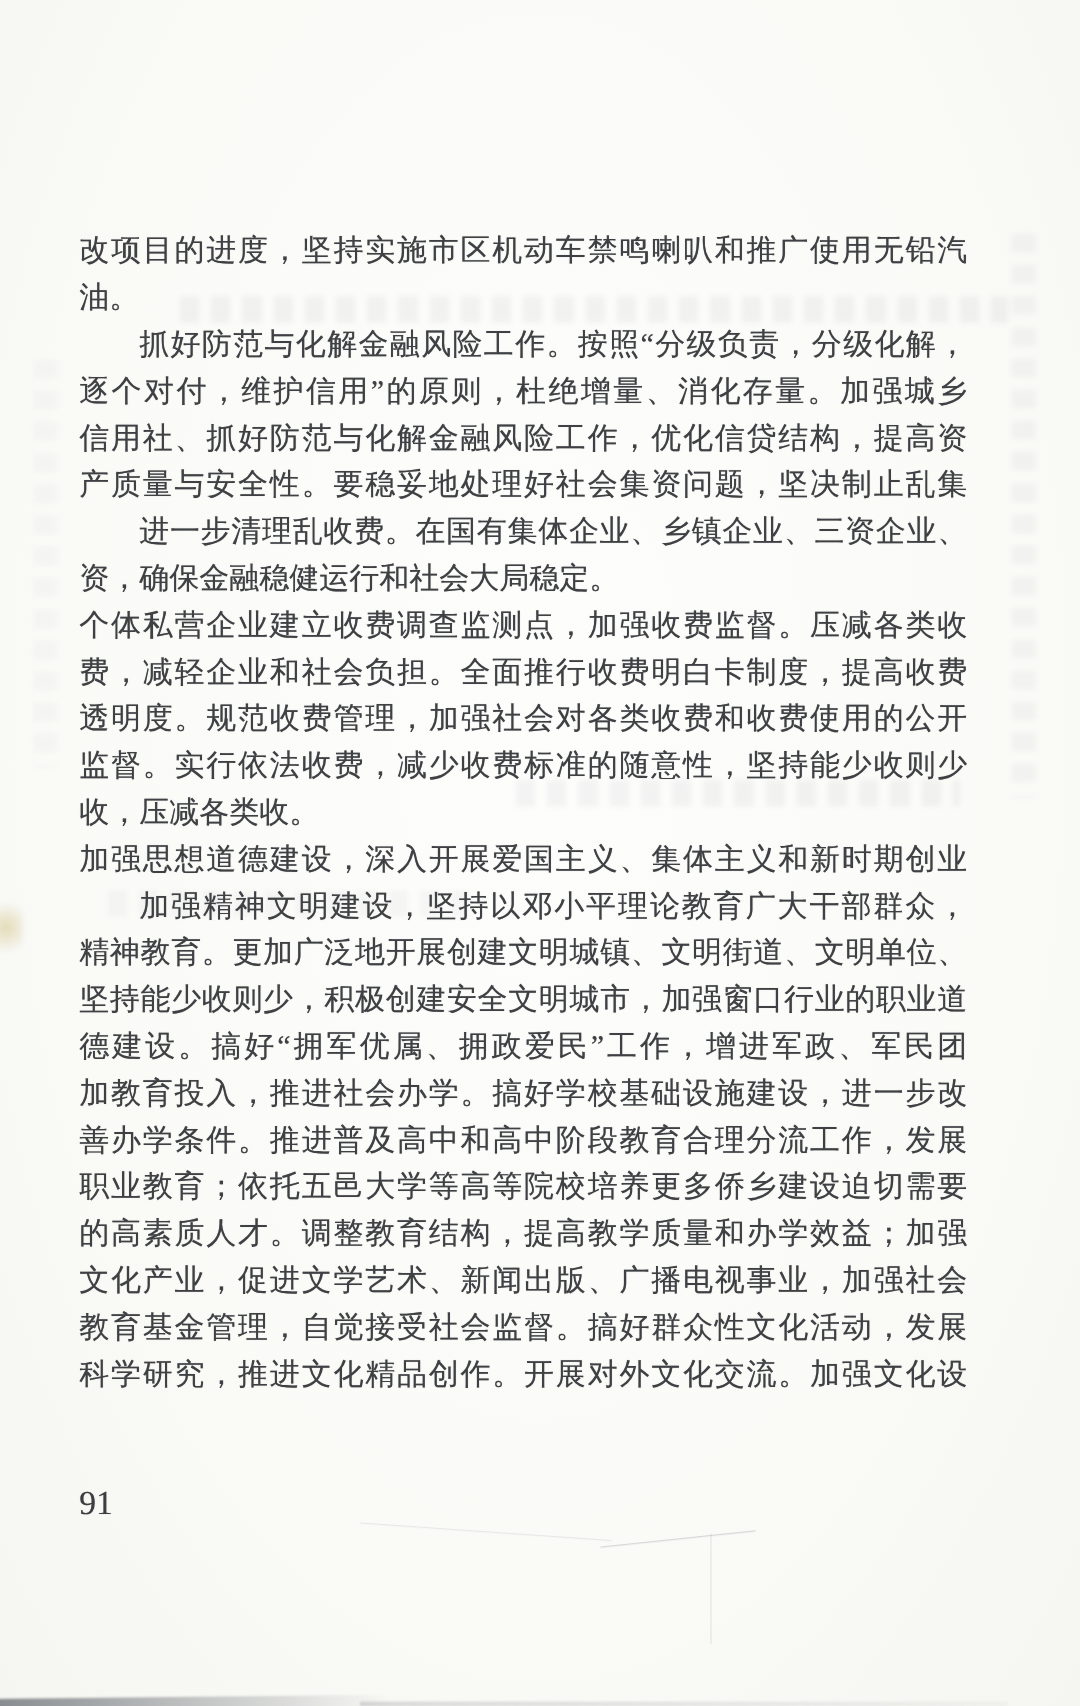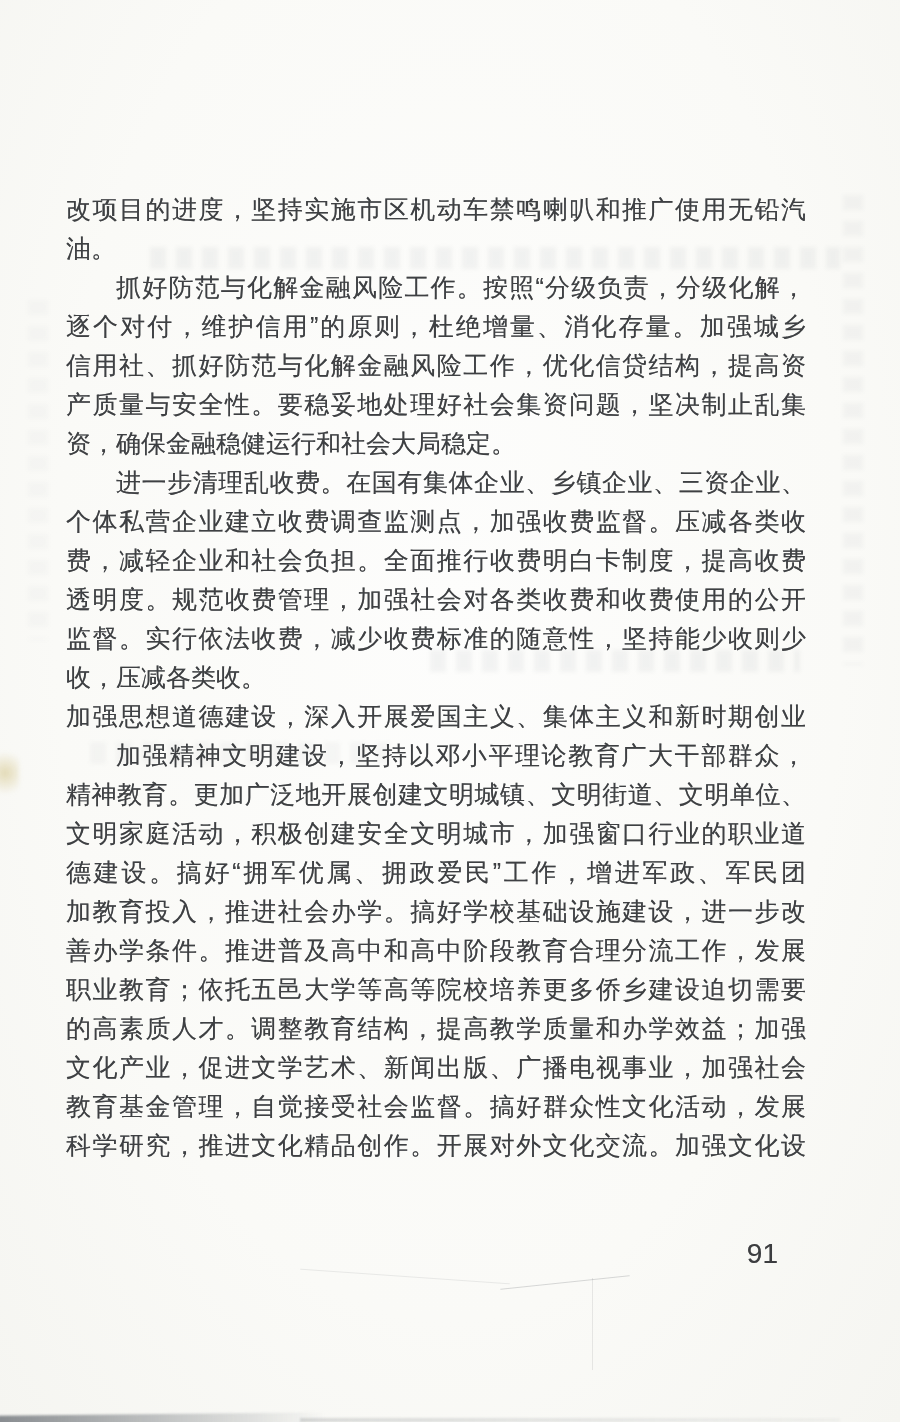--- a/index.html
+++ b/index.html
@@ -1,37 +1,37 @@
 <!DOCTYPE html>
 <html lang="zh"><head>
 <meta charset="utf-8">
 <style>
   html,body{margin:0;padding:0;}
   .page{
     position:relative;
     width:900px;height:1422px;
     background:radial-gradient(ellipse at 50% 42%, #fdfdfc 0%, #fafaf7 62%, #f5f5f1 100%);
     overflow:hidden;
-    font-family:Liberation Sans, sans-serif;
+    font-family:Liberation Serif, serif;
   }
   .text-block{
     position:absolute;left:66px;top:190px;width:740px;
   }
   .line{
     height:39px;line-height:39px;font-size:25px;
     color:#3e4043;
     text-align:justify;text-align-last:justify;
     text-shadow:0 0 0.6px rgba(62,64,67,0.55);
     white-space:normal;overflow:hidden;
   }
   .line.indent{padding-left:50px;}
   .line.endline{text-align-last:left;}
   .page-number{
     position:absolute;left:66px;top:1234px;width:712px;
-    text-align:right;font-size:28px;line-height:39px;color:#3c3d40;
+    text-align:left;font-size:28px;line-height:39px;color:#3c3d40;
     text-shadow:0 0 0.6px rgba(60,60,60,0.5);
   }
   
   .bleed-row{
     position:absolute;height:22px;
     background:repeating-linear-gradient(90deg,
       rgba(138,144,150,0.20) 0px, rgba(138,144,150,0.20) 16px,
       rgba(138,144,150,0) 16px, rgba(138,144,150,0) 26px);
     filter:blur(2px);opacity:0.45;pointer-events:none;
   }
@@ -76,31 +76,31 @@
   <div class="bleed-col" style="left:843px;top:195px;height:470px;"></div>
   <div class="bleed-col" style="left:28px;top:300px;height:340px;opacity:0.25;"></div>
 
   <div class="text-block">
       <div class="line">改项目的进度，坚持实施市区机动车禁鸣喇叭和推广使用无铅汽</div>
       <div class="line endline">油。</div>
       <div class="line indent">抓好防范与化解金融风险工作。按照“分级负责，分级化解，</div>
       <div class="line">逐个对付，维护信用”的原则，杜绝增量、消化存量。加强城乡</div>
       <div class="line">信用社、抓好防范与化解金融风险工作，优化信贷结构，提高资</div>
       <div class="line">产质量与安全性。要稳妥地处理好社会集资问题，坚决制止乱集</div>
+      <div class="line indent">进一步清理乱收费。在国有集体企业、乡镇企业、三资企业、</div>
       <div class="line endline">资，确保金融稳健运行和社会大局稳定。</div>
-      <div class="line indent">进一步清理乱收费。在国有集体企业、乡镇企业、三资企业、</div>
       <div class="line">个体私营企业建立收费调查监测点，加强收费监督。压减各类收</div>
       <div class="line">费，减轻企业和社会负担。全面推行收费明白卡制度，提高收费</div>
       <div class="line">透明度。规范收费管理，加强社会对各类收费和收费使用的公开</div>
       <div class="line">监督。实行依法收费，减少收费标准的随意性，坚持能少收则少</div>
       <div class="line endline">收，压减各类收。</div>
       <div class="line">加强思想道德建设，深入开展爱国主义、集体主义和新时期创业</div>
       <div class="line indent">加强精神文明建设，坚持以邓小平理论教育广大干部群众，</div>
       <div class="line">精神教育。更加广泛地开展创建文明城镇、文明街道、文明单位、</div>
-      <div class="line">文明家庭活动，积极创建安全文明城市，加强窗口行业的职业道</div>
+      <div class="line">坚持能少收则少，积极创建安全文明城市，加强窗口行业的职业道</div>
       <div class="line">德建设。搞好“拥军优属、拥政爱民”工作，增进军政、军民团</div>
       <div class="line">加教育投入，推进社会办学。搞好学校基础设施建设，进一步改</div>
       <div class="line">善办学条件。推进普及高中和高中阶段教育合理分流工作，发展</div>
       <div class="line">职业教育；依托五邑大学等高等院校培养更多侨乡建设迫切需要</div>
       <div class="line">的高素质人才。调整教育结构，提高教学质量和办学效益；加强</div>
       <div class="line">文化产业，促进文学艺术、新闻出版、广播电视事业，加强社会</div>
       <div class="line">教育基金管理，自觉接受社会监督。搞好群众性文化活动，发展</div>
       <div class="line">科学研究，推进文化精品创作。开展对外文化交流。加强文化设</div>
     </div>
 

